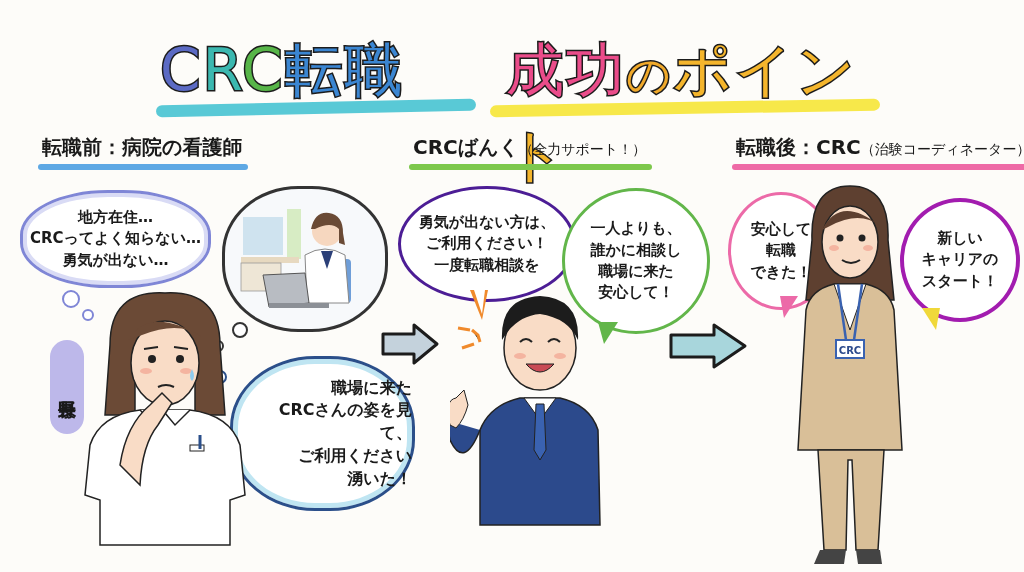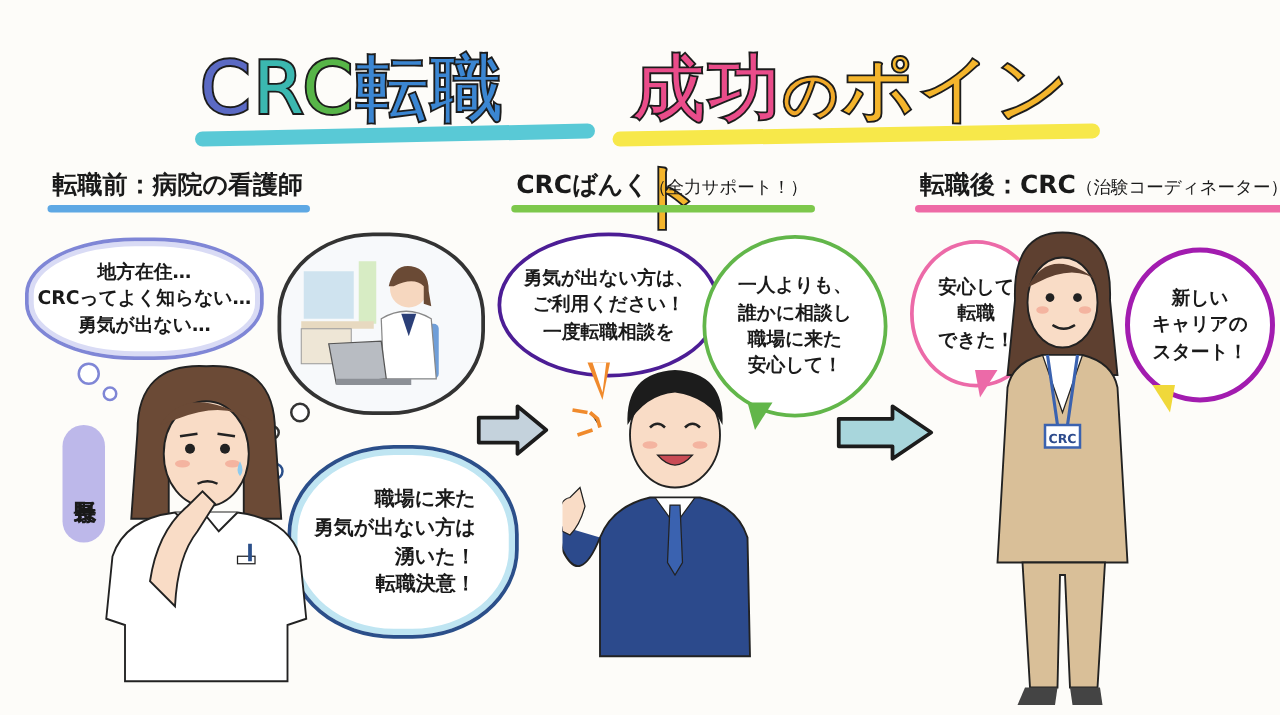--- a/index.html
+++ b/index.html
@@ -87,23 +87,23 @@
     <polygon points="28,76 70,74 74,104 34,108" fill="#b8bcc2" stroke="#555"></polygon>
     <rect x="34" y="104" width="60" height="5" fill="#8c9096"></rect>
   </svg>
 </div>
 <div class="dot" style="left:232px; top:322px; width:12px; height:12px; border:2px solid #333;"></div>
 <div class="dot" style="left:212px; top:340px; width:8px; height:8px; border:2px solid #333;"></div>
 
 <div class="bubble cloud" style="left:230px; top:356px; width:185px; height:155px; border:3px solid #2b4f8a; box-shadow:0 0 0 5px #bfe5f2 inset; justify-content:flex-start; padding-left:18px; box-sizing:border-box; text-align:right; font-size:16px;">
   <div>
     <div>職場に来た</div>
-    <div>勇気が出ない方は</div>
+    <div>CRCさんの姿を見て、</div>
+    <div>ご利用ください</div>
     <div>湧いた！</div>
-    <div style="padding-left:8px">転職決意！</div>
   </div>
 </div>
 <div class="dot" style="left:213px; top:370px; width:10px; height:10px; border:2px solid #2b4f8a;"></div>
 
 <div class="abs" style="left:50px; top:340px; width:34px; height:94px; background:#bdb8ea; border-radius:17px; display:flex; flex-direction:column; align-items:center; justify-content:center; font-size:18px; font-weight:bold; writing-mode:vertical-rl;">
   <span>長野県</span>
 </div>
 
 <svg class="fig" style="left:80px; top:285px;" width="170" height="287" viewBox="0 0 170 287">
   <path d="M30 60 Q30 5 85 8 Q140 5 140 60 L145 130 L115 130 L115 70 L55 70 L55 130 L25 130 Z" fill="#6b4a36" stroke="#222" stroke-width="1.5"></path>

